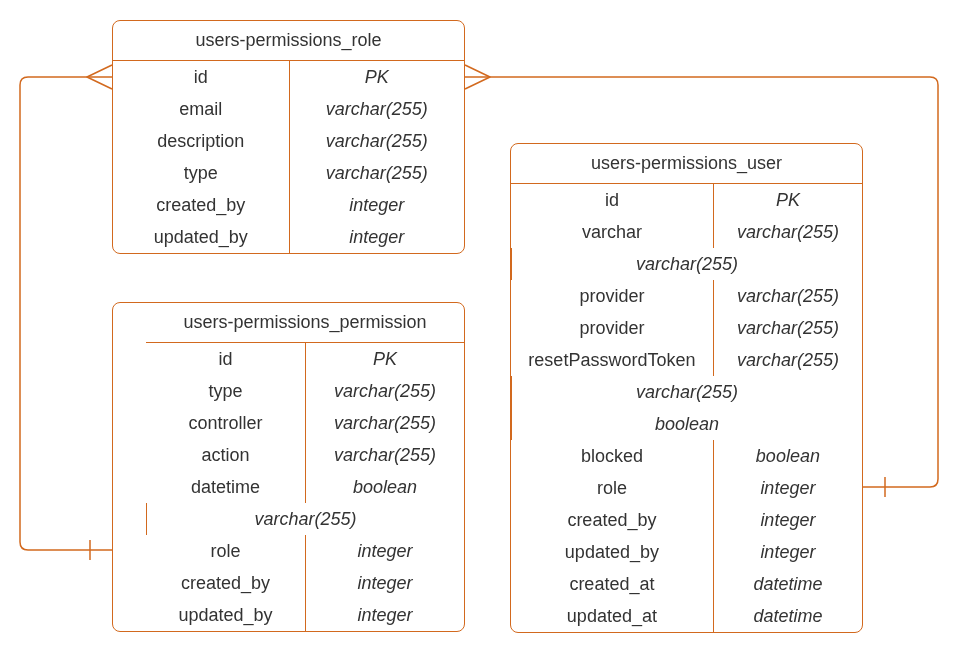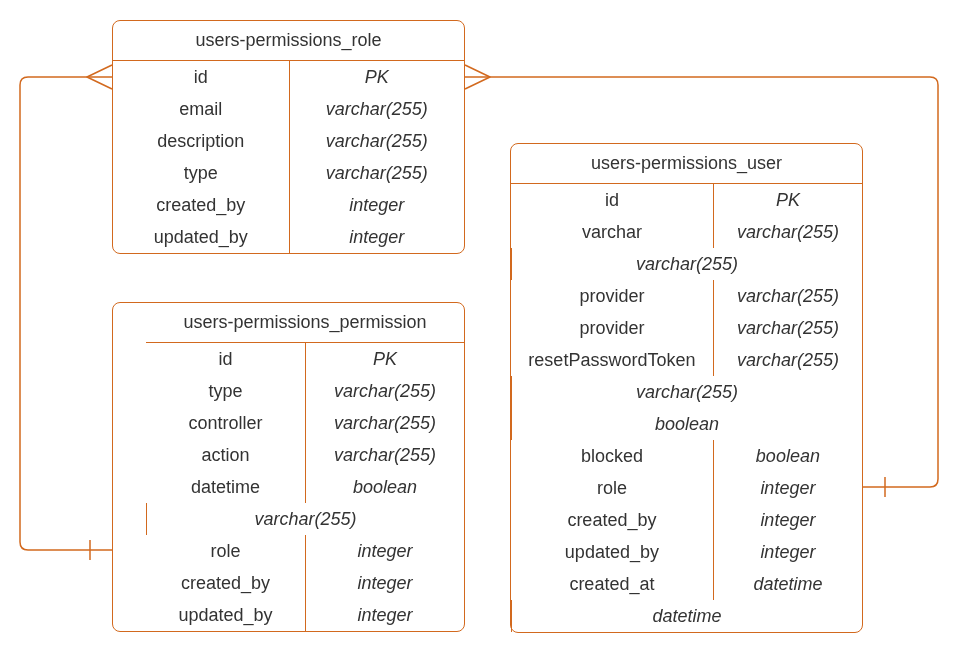--- a/index.html
+++ b/index.html
@@ -185,18 +185,19 @@
         </div>
         <div class="row">
           <div class="cell cell-field">updated_by</div>
           <div class="cell cell-type">integer</div>
         </div>
         <div class="row">
           <div class="cell cell-field">created_at</div>
           <div class="cell cell-type">datetime</div>
         </div>
         <div class="row">
+          <div class="cell cell-field">updated_at</div>
           <div class="cell cell-type">datetime</div>
         </div>
       </div>
   </div>
 
 </div>
 
 </body></html>

